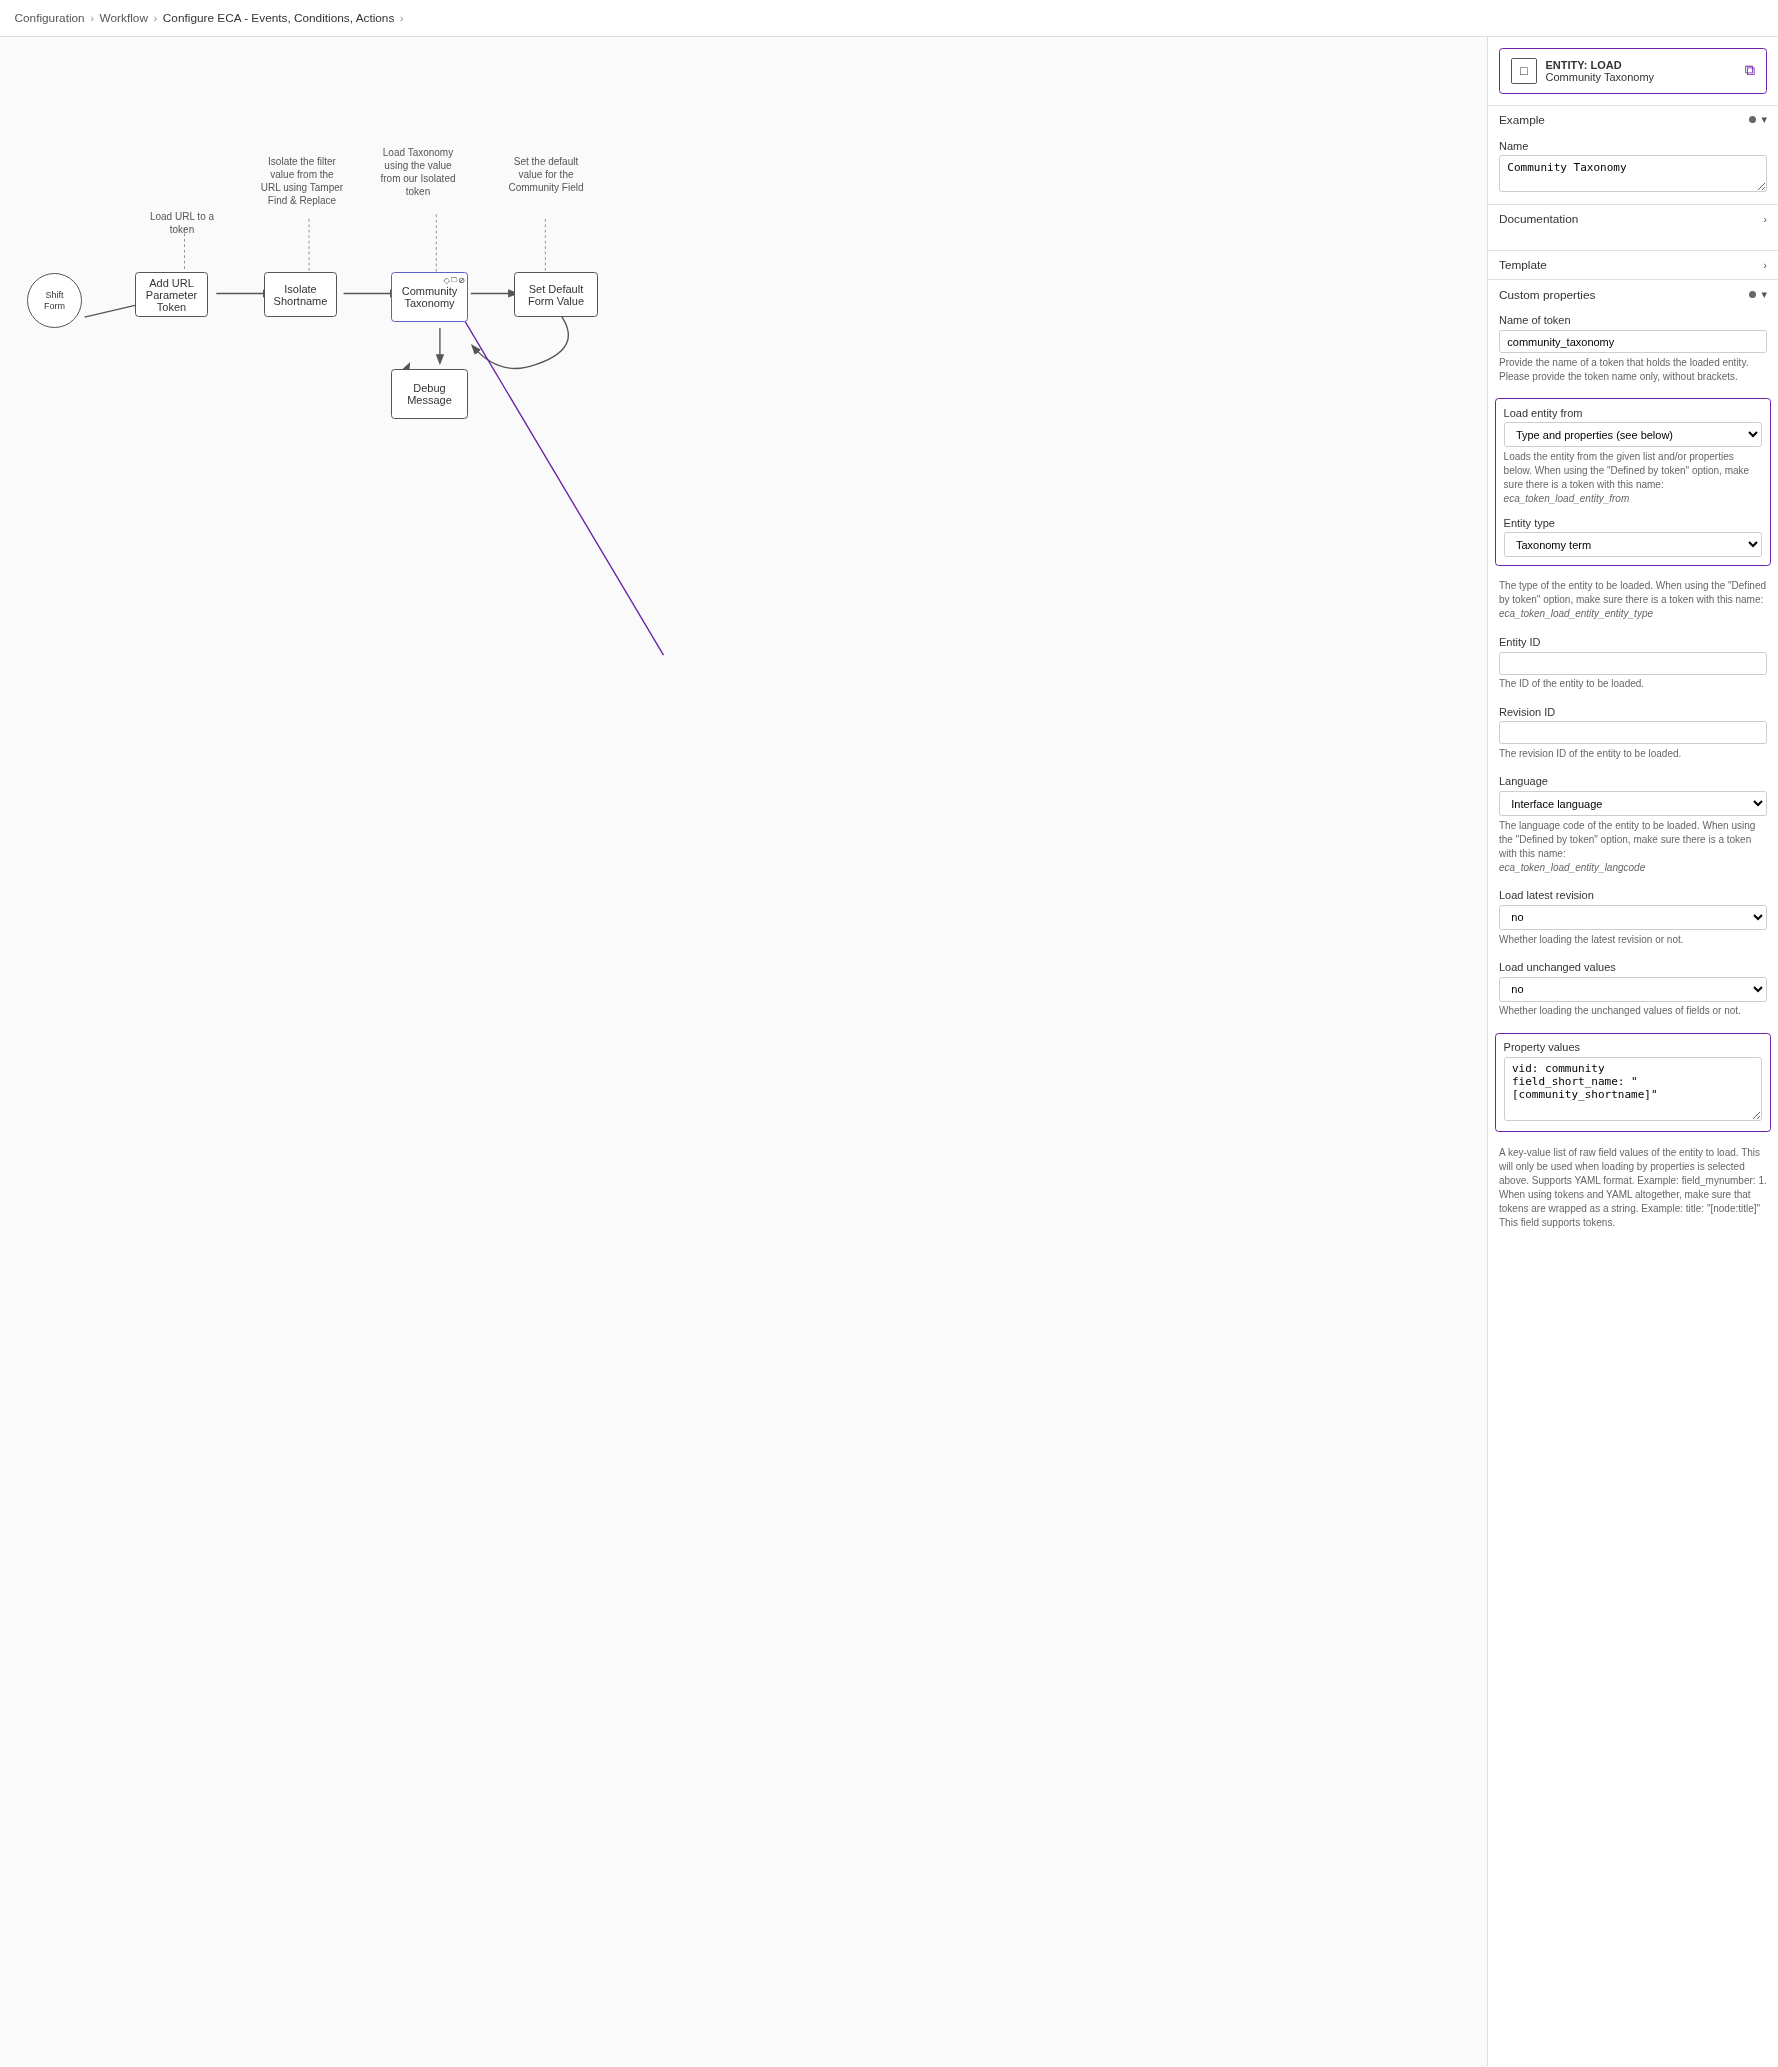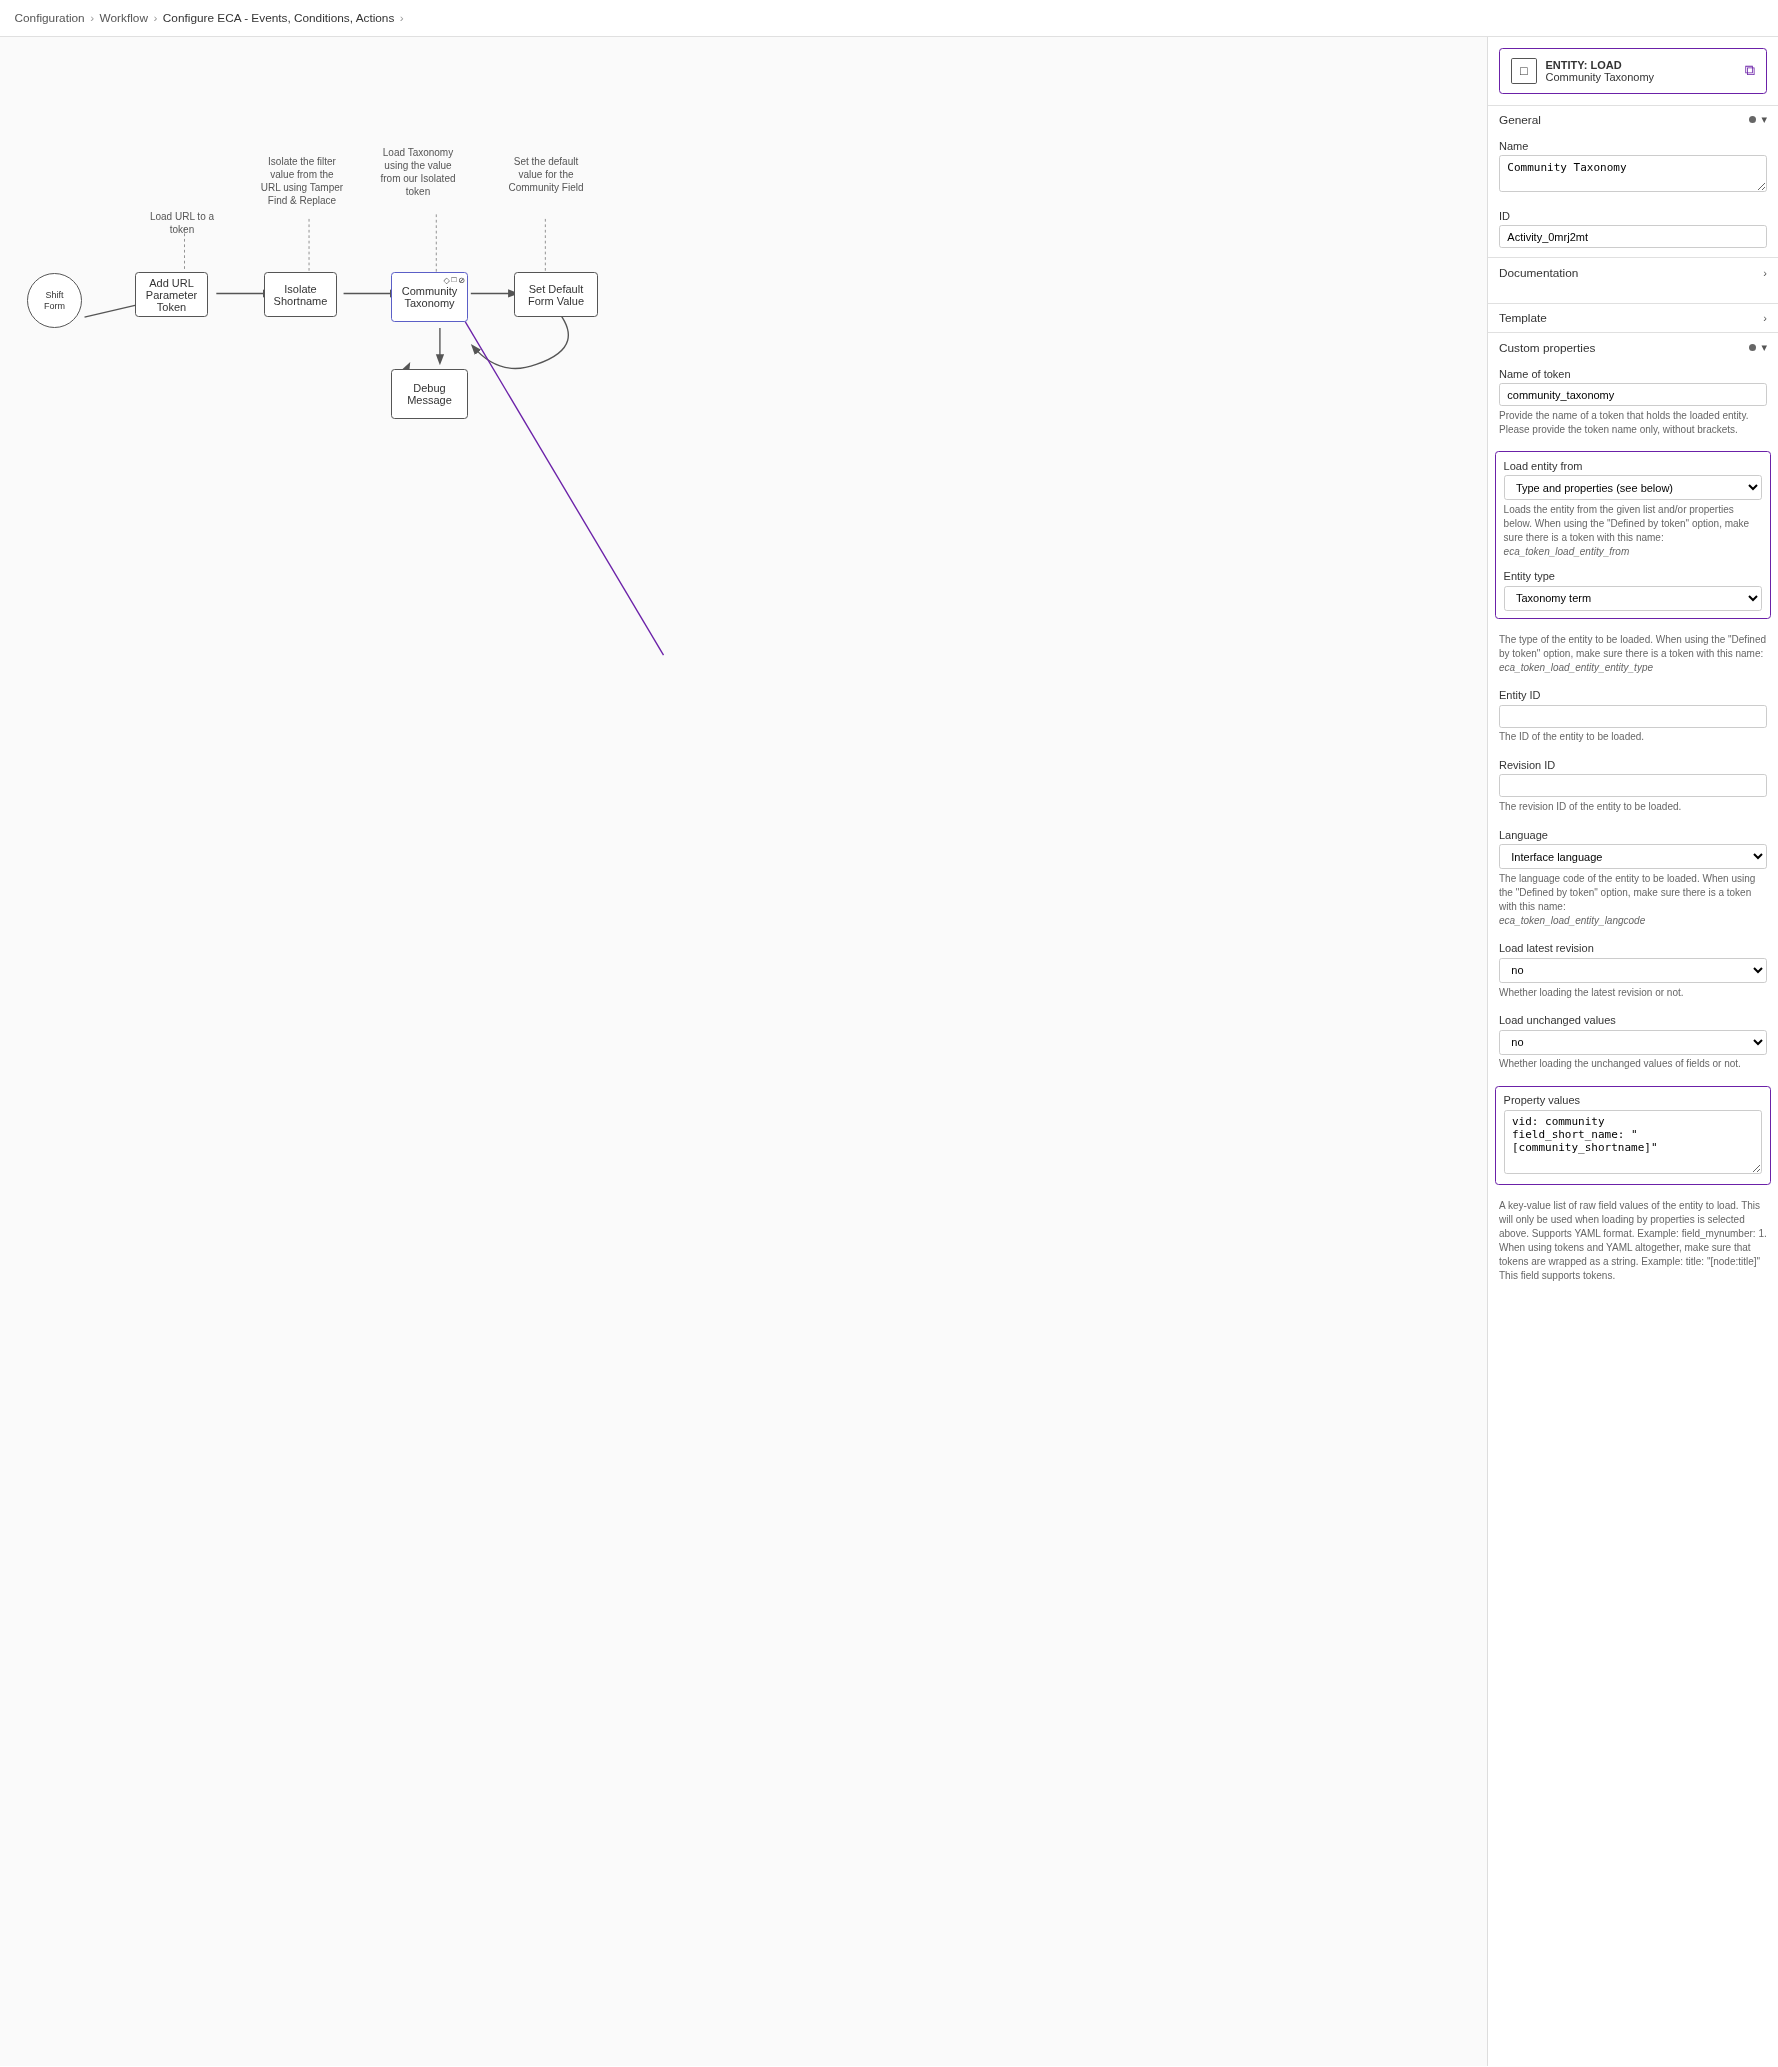--- a/index.html
+++ b/index.html
@@ -294,36 +294,32 @@
         </div>
         <div>
           <div class="entity-title">ENTITY: LOAD</div>
           <div class="entity-subtitle">Community Taxonomy</div>
         </div>
       </div>
       <span class="external-link-icon">⧉</span>
     </div>
 
     <div class="section-header">
-      <span>General</span>
+      <span>Example</span>
       <div class="icons">
         <span class="dot"></span>
         <span class="chevron">▾</span>
       </div>
     </div>
 
     <div class="field-group">
       <label class="field-label">Name</label>
       <textarea class="field-input" rows="2" style="">Community Taxonomy</textarea>
     </div>
 
-    <div class="field-group">
-      <label class="field-label">ID</label>
-      <input type="text" class="field-input" value="Activity_0mrj2mt" style="">
-    </div>
 
     <div class="doc-section">
       <span>Documentation</span>
       <span class="chevron">›</span>
     </div>
 
     <div class="template-section">
       <span>Template</span>
       <span class="chevron">›</span>
     </div>

